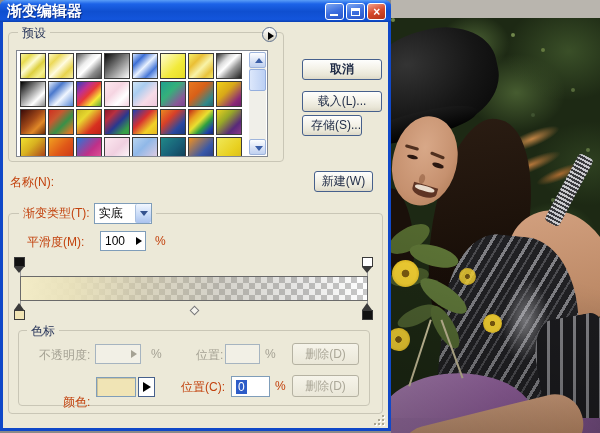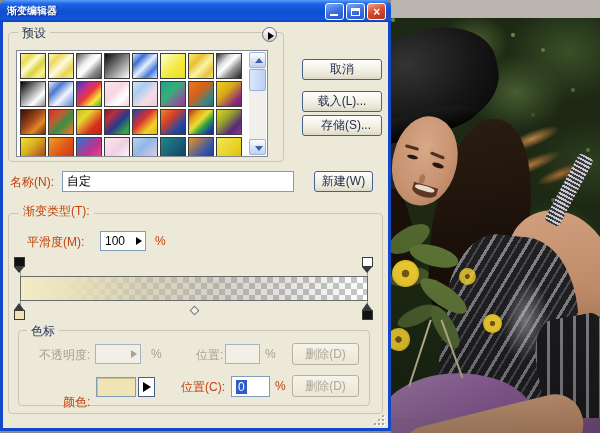--- a/index.html
+++ b/index.html
@@ -79,21 +79,21 @@
   .f4 { left:92px; top:296px; width:19px; height:19px; }
   .photo-shade { left:0; top:0; width:209px; height:415px;
     background:linear-gradient(200deg, rgba(0,0,0,0) 55%, rgba(0,0,0,.28)); }
 
   
   .dialog { position:absolute; left:0; top:0; width:391px; height:431px; background:#1048C8;
     border-radius:7px 7px 0 0; }
   .titlebar { position:absolute; left:0; top:0; right:0; height:22px; border-radius:6px 6px 0 0;
     background:linear-gradient(180deg,#5a9ef8 0%,#1c63e8 18%,#0f4fd0 52%,#1355dc 88%,#0a3fb0 100%);
     display:flex; align-items:center; padding-left:7px; }
-  .title-text { color:#fff; font-weight:bold; font-size:10px; text-shadow:1px 1px 1px #0a2a80; }
+  .title-text { color:#fff; font-weight:bold; font-size:15px; text-shadow:1px 1px 1px #0a2a80; }
   .tb-btns { position:absolute; right:5px; top:3px; display:flex; gap:2px; }
   .tbb { width:19px; height:17px; border:1px solid #fff; border-radius:3px; position:relative;
     background:linear-gradient(160deg,#7fa8f0,#3d6fe0 50%,#2a55c8); }
   .tbb.close { background:linear-gradient(160deg,#f2a18c,#d6492a 50%,#b33318); }
   .glyph-min { position:absolute; left:4px; bottom:3px; width:8px; height:2px; background:#fff; }
   .glyph-max { position:absolute; left:4px; top:4px; width:9px; height:8px; border:2px solid #fff; border-width:3px 1px 1px 1px; }
   .glyph-close { position:absolute; left:0; top:1px; width:100%; text-align:center; color:#fff; font-weight:bold; font-size:12px; line-height:14px; }
 
   .body { position:absolute; left:3px; top:22px; width:385px; height:406px; background:#ECE9D8; overflow:hidden; }
   .body .abs { position:absolute; }
@@ -273,33 +273,34 @@
             <div class="swatch" style="background: linear-gradient(135deg, rgb(240, 144, 32) 0%, rgb(56, 88, 168) 60%, rgb(40, 56, 120) 100%);"></div>
             <div class="swatch" style="background: linear-gradient(135deg, rgb(240, 232, 88) 0%, rgb(232, 208, 32) 60%, rgb(216, 184, 24) 100%);"></div>
           </div>
         <div class="vscroll">
           <div class="sb-btn sb-up"></div>
           <div class="sb-thumb"></div>
           <div class="sb-btn sb-down"></div>
         </div>
       </div>
 
-      <div class="xpbtn" style="left:299px;top:37px;width:80px;height:21px;">取消</div>
+      <div class="xpbtn" style="left:299px;top:37px;width:80px;height:21px;font-weight:bold;">取消</div>
       <div class="xpbtn" style="left:299px;top:69px;width:80px;height:21px;">载入(L)...</div>
-      <div class="xpbtn" style="left:299px;top:93px;width:80px;height:21px;padding-left:8px;">存储(S)...</div>
+      <div class="xpbtn" style="left:299px;top:93px;width:60px;height:21px;padding-left:8px;">存储(S)...</div>
 
       <span class="lbl abs" style="left:7px;top:152px;">名称(N):</span>
-      <div class="tbox" style="left:59px;top:149px;width:232px;height:21px;">
-        <span>自定</span>
-      </div>
       <div class="xpbtn" style="left:311px;top:149px;width:59px;height:21px;">新建(W)</div>
 
       <div class="frame" style="left:5px;top:191px;width:375px;height:201px;"></div>
       <div class="frame-legend" style="left:16px;top:181px;display:flex;align-items:center;gap:4px;">
         <span class="lbl">渐变类型(T):</span>
+        <span class="combo" style="position:relative;width:58px;height:21px;">
+          <span class="combo-val">实底</span>
+          <span class="combo-btn"></span>
+        </span>
       </div>
 
       <span class="lbl abs" style="left:24px;top:212px;">平滑度(M):</span>
       <div class="tbox" style="left:97px;top:209px;width:46px;height:20px;">
         <span>100</span>
         <i class="spin-arrow"></i>
       </div>
       <span class="lbl abs" style="left:152px;top:212px;">%</span>
 
       <div class="stopline" style="left:17px;top:247px;height:7px;"></div>

